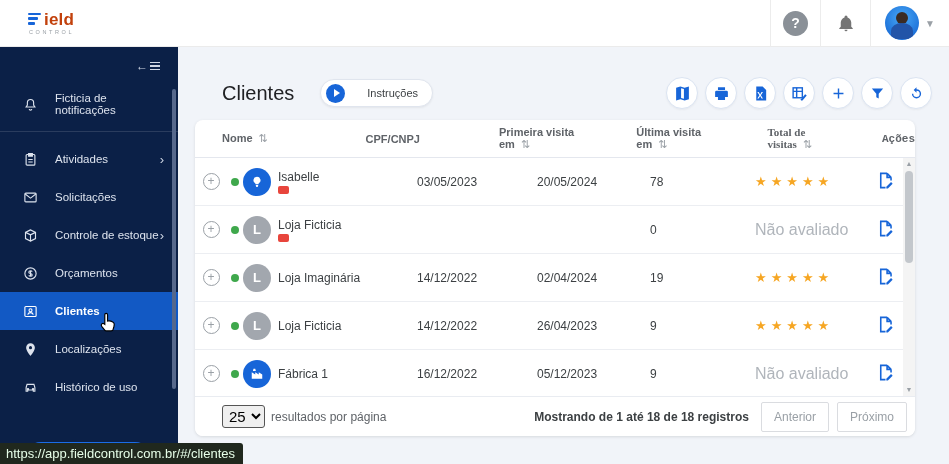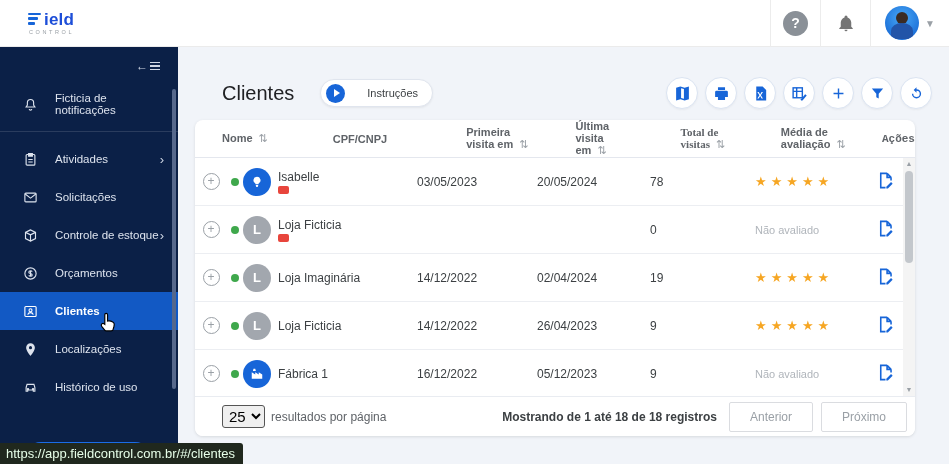--- a/index.html
+++ b/index.html
@@ -6,21 +6,21 @@
   html,body { width:949px; height:464px; overflow:hidden; font-family:"Liberation Sans", sans-serif; background:#f1f4f9; }
   .app { position:relative; width:949px; height:464px; }
 
   
   .topbar { position:absolute; top:0; left:0; width:949px; height:47px; background:#fff; border-bottom:1px solid #ebebeb; display:flex; align-items:center; }
   .logo { margin-left:28px; display:flex; flex-direction:column; line-height:1; }
   .logo-row { display:flex; align-items:flex-start; gap:3px; }
   .logo-f { display:flex; flex-direction:column; gap:2px; padding-top:2px; }
   .logo-f i { display:block; height:2.6px; background:#1765d8; border-radius:1px; }
   .logo-f i:nth-child(1){ width:13px; } .logo-f i:nth-child(2){ width:10px; } .logo-f i:nth-child(3){ width:7px; }
-  .logo-text { color:#1d4ed8; font-weight:bold; font-size:17px; letter-spacing:.2px; }
+  .logo-text { color:#c2410c; font-weight:bold; font-size:17px; letter-spacing:.2px; }
   .logo-sub { font-size:5.5px; letter-spacing:2.6px; color:#9aa0a6; margin-top:2px; padding-left:1px; }
   .topbar-right { margin-left:auto; display:flex; align-items:center; height:100%; }
   .tb-sep { width:1px; height:47px; background:#ececec; }
   .tb-cell { display:flex; align-items:center; justify-content:center; width:49px; height:100%; cursor:pointer; }
   .help-circle { width:25px; height:25px; border-radius:50%; background:#8a9097; color:#fff; font-size:14px; font-weight:bold; display:flex; align-items:center; justify-content:center; }
   .avatar-cell { width:78px; gap:6px; }
   .user-avatar { width:34px; height:34px; border-radius:50%; background:radial-gradient(circle at 50% 35%, #49a8f5 0%, #1b6fd8 75%); position:relative; overflow:hidden; }
   .user-avatar .head { position:absolute; top:6px; left:11px; width:12px; height:12px; border-radius:50%; background:#3b2b23; }
   .user-avatar .body { position:absolute; top:17px; left:6px; width:22px; height:16px; border-radius:50% 50% 0 0; background:#2254a8; }
   .chev-down { color:#9aa0a6; font-size:10px; }
@@ -78,34 +78,34 @@
   .av-gray { background:#a2a7ae; color:#fff; font-size:13px; font-weight:bold; }
   .nm-wrap { display:flex; flex-direction:column; gap:2px; }
   .nm { font-size:12px; color:#3c4043; white-space:nowrap; }
   .red-tag { width:11px; height:8px; background:#e8453c; border-radius:2px; }
   .c-cpf { width:56px; text-align:right; }
   .c-first { width:120px; padding-left:10px; }
   .c-last { width:113px; padding-left:10px; }
   .c-total { width:105px; padding-left:10px; }
   .c-rating { width:123px; padding-left:10px; }
   .stars { color:#f6a623; font-size:13px; letter-spacing:4px; white-space:nowrap; }
-  .not-rated { color:#b0b5bb; font-size:11px; }
+  .not-rated { color:#b0b5bb; font-size:16px; }
   .c-acoes { width:35px; display:flex; justify-content:center; }
   .doc-edit { cursor:pointer; } .doc-edit svg { width:19px; height:19px; }
   .vscroll { flex:0 0 12px; background:#f4f4f4; display:flex; flex-direction:column; align-items:center; padding:2px 0; }
   .vs-arrow { color:#9aa0a6; font-size:7px; line-height:8px; cursor:pointer; }
   .vs-thumb { width:8px; height:92px; background:#c3c7cc; border-radius:4px; margin-top:3px; cursor:pointer; }
   .vs-spacer { flex:1; }
 
   .card-footer { flex:0 0 40px; border-top:1px solid #e9ecf1; display:flex; align-items:center; padding:0 8px 0 27px; background:#fff; }
   .page-size { display:flex; align-items:center; gap:6px; font-size:12px; color:#5f6368; }
   .page-size select { font-size:15px; padding:1px 2px; border:1px solid #555; border-radius:3px; font-family:"Liberation Sans",sans-serif; }
   .foot-right { margin-left:auto; display:flex; align-items:center; gap:8px; }
   .showing { font-size:12px; font-weight:bold; color:#3c4043; margin-right:4px; }
-  .pg-btn { height:30px; padding:0 20px; background:#fff; border:1px solid #dadce0; border-radius:2px; color:#9aa0a6; font-size:12px; display:flex; align-items:center; cursor:pointer; }
+  .pg-btn { height:30px; padding:0 12px; background:#fff; border:1px solid #dadce0; border-radius:2px; color:#9aa0a6; font-size:12px; display:flex; align-items:center; cursor:pointer; }
 
   
   .status-bubble { position:absolute; left:0; bottom:0; height:21px; background:#20281e; color:#e7ffe9; font-size:13px; display:flex; align-items:center; padding:0 8px 0 6px; border-top-right-radius:3px; z-index:30; }
 
   .cursor { position:absolute; left:97px; top:311px; width:22px; height:22px; z-index:40; pointer-events:none; }
 </style>
 </head>
 <body>
 
 <div class="app">
@@ -303,21 +303,20 @@
     </div>
 
     <div class="card">
 
       <div class="thead">
         <span class="h-nome"><span>Nome</span><span class="sort">⇅</span></span>
         <span class="h-cpf">CPF/CNPJ</span>
         <span class="h-first"><span>Primeira visita em</span><span class="sort">⇅</span></span>
         <span class="h-last"><span>Última visita em</span><span class="sort">⇅</span></span>
         <span class="h-total"><span>Total de visitas</span><span class="sort">⇅</span></span>
-        <span class="h-rating"><span>Média de avaliação</span><span class="sort">⇅</span></span>
         <span class="h-acoes">Ações</span>
       </div>
 
       <div class="tbody-wrap">
         <div class="rows">
 
           <div class="trow">
             <span class="c-exp">
                 <span class="expand-btn">+</span>
               </span>

